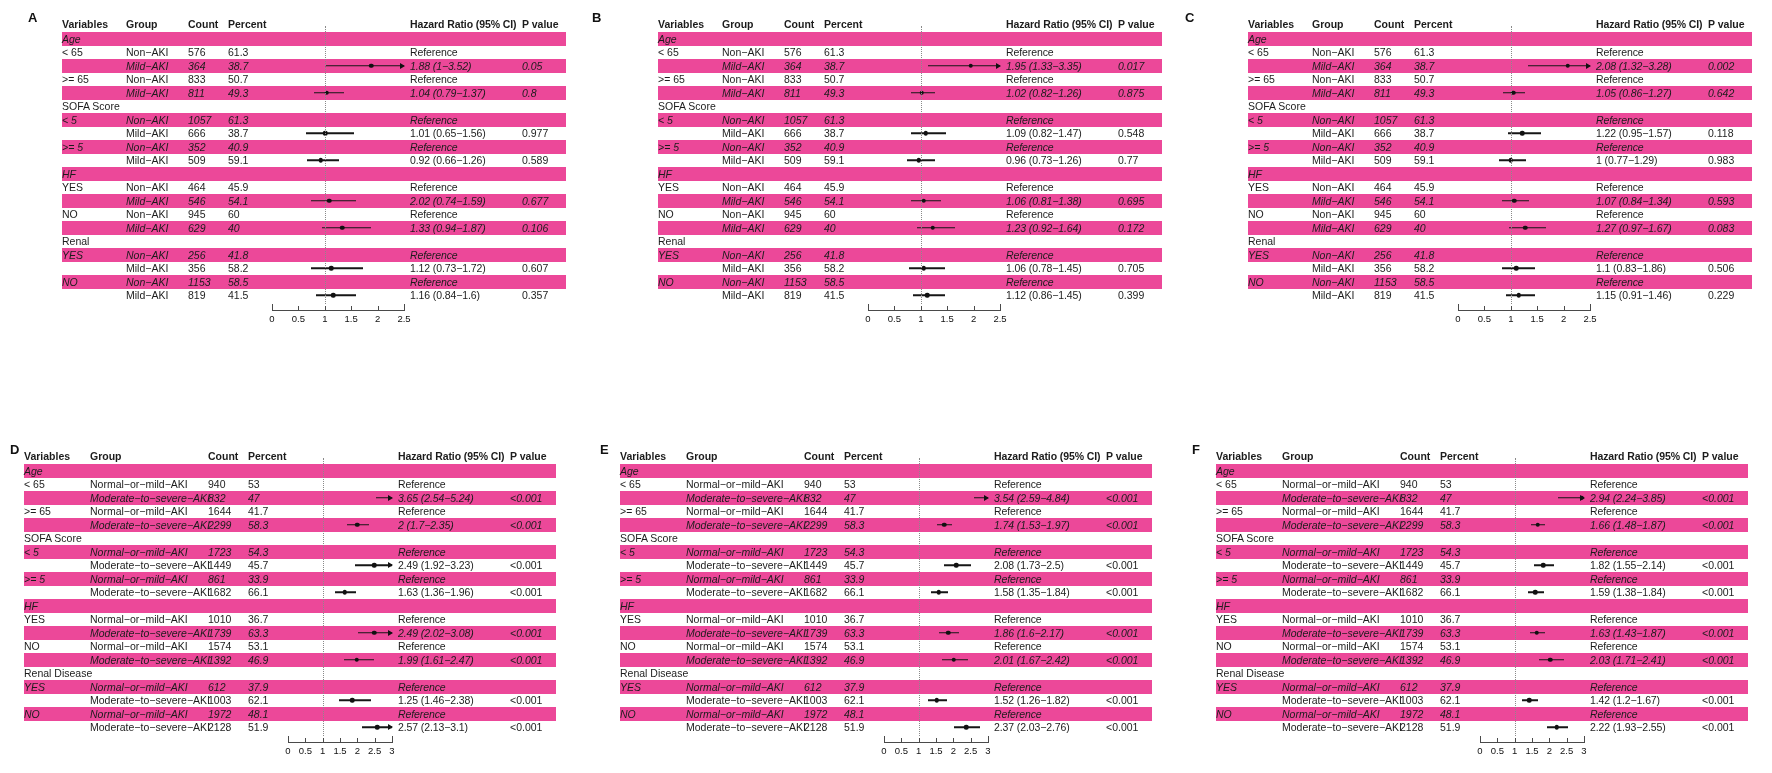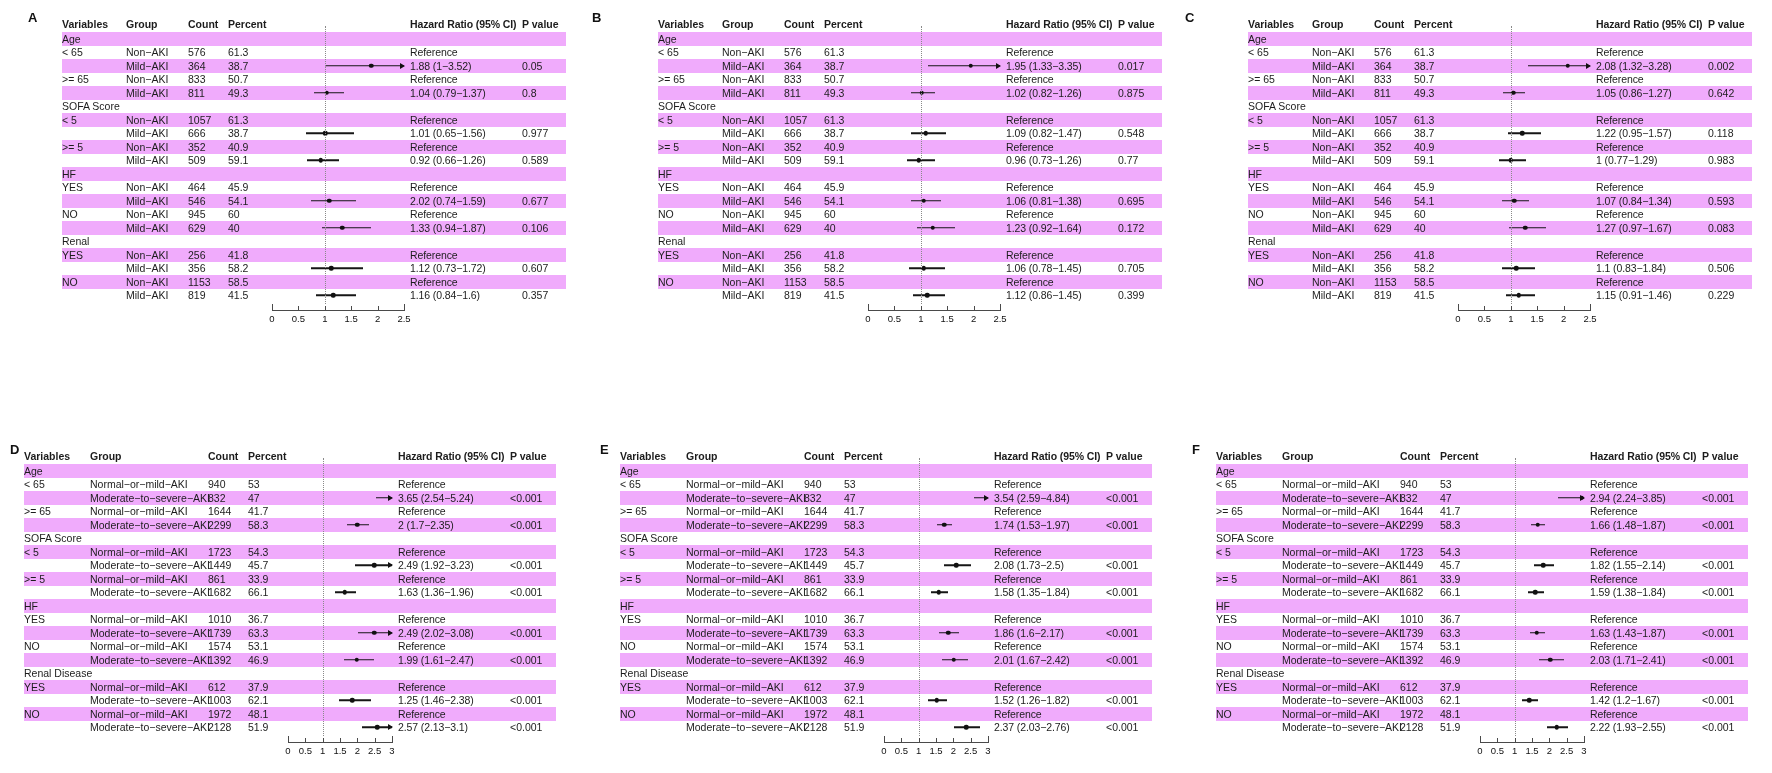--- a/index.html
+++ b/index.html
@@ -17,21 +17,21 @@
   .plabel{position:absolute;top:0;left:0;font-size:13px;font-weight:bold;color:#111;}
   .ftable{position:relative;padding-top:6px;}
   .pos-a .ftable{margin-left:34px;}
   .pos-b .ftable{margin-left:66px;}
   .pos-c .ftable{margin-left:63px;}
   .pos-d .ftable{margin-left:14px;}
   .pos-e .ftable{margin-left:20px;}
   .pos-f .ftable{margin-left:24px;}
   .row{display:flex;align-items:center;height:13.5px;font-size:10.5px;white-space:nowrap;}
   .row.hdr{height:16px;font-weight:bold;}
-  .row.stripe{background:#f0abfc;}
+  .row.stripe{background:#ec4899;font-style:italic;}
   .cell{flex:none;display:block;overflow:visible;white-space:nowrap;}
   
   .t1 .cv{width:64px;}  .t1 .cg{width:62px;}  .t1 .cc{width:40px;}  .t1 .cp{width:44px;}
   .t1 .cplot{width:132px;} .t1 .chr{width:112px;} .t1 .cpv{width:44px;}
   
   .t2 .cv{width:66px;}  .t2 .cg{width:118px;} .t2 .cc{width:40px;}  .t2 .cp{width:40px;}
   .t2 .cplot{width:104px;} .t2 .chr{width:112px;} .t2 .cpv{width:46px;}
   .chr{padding-left:6px;letter-spacing:-0.1px;}
   .plot{position:relative;height:100%;}
   .ci-line{position:absolute;top:50%;height:1.5px;background:#161616;transform:translateY(-50%);}
@@ -709,21 +709,21 @@
         </div>
         <div class="row">
           <span class="cell cv"></span>
           <span class="cell cg">Mild−AKI</span>
           <span class="cell cc">356</span>
           <span class="cell cp">58.2</span>
           <span class="cell cplot plot">
             <i class="ci-line" style="left: 33.2%; width: 24.8%;"></i>
             <i class="dot" style="left: 44%;"></i>
           </span>
-          <span class="cell chr">1.1 (0.83−1.84)</span>
+          <span class="cell chr">1.1 (0.83−1.86)</span>
           <span class="cell cpv">0.506</span>
         </div>
         <div class="row stripe">
           <span class="cell cv">NO</span>
           <span class="cell cg">Non−AKI</span>
           <span class="cell cc">1153</span>
           <span class="cell cp">58.5</span>
           <span class="cell cplot plot"></span>
           <span class="cell chr">Reference</span>
           <span class="cell cpv"></span>

